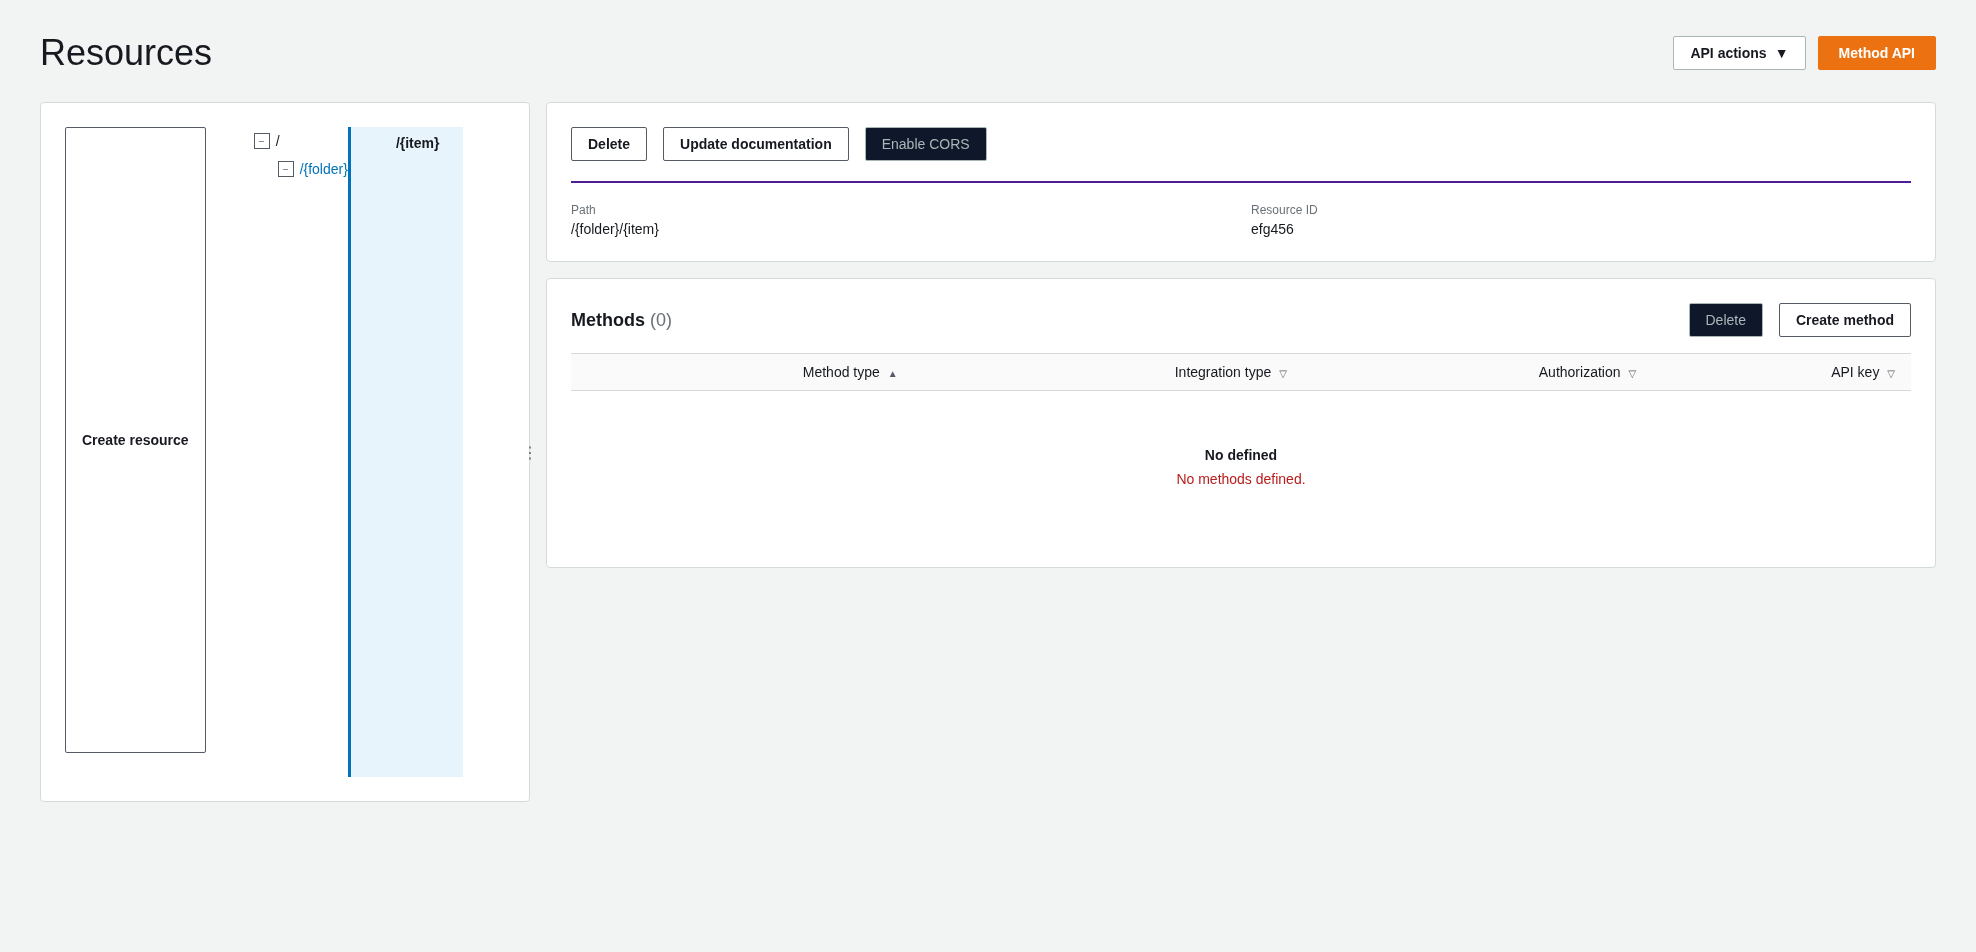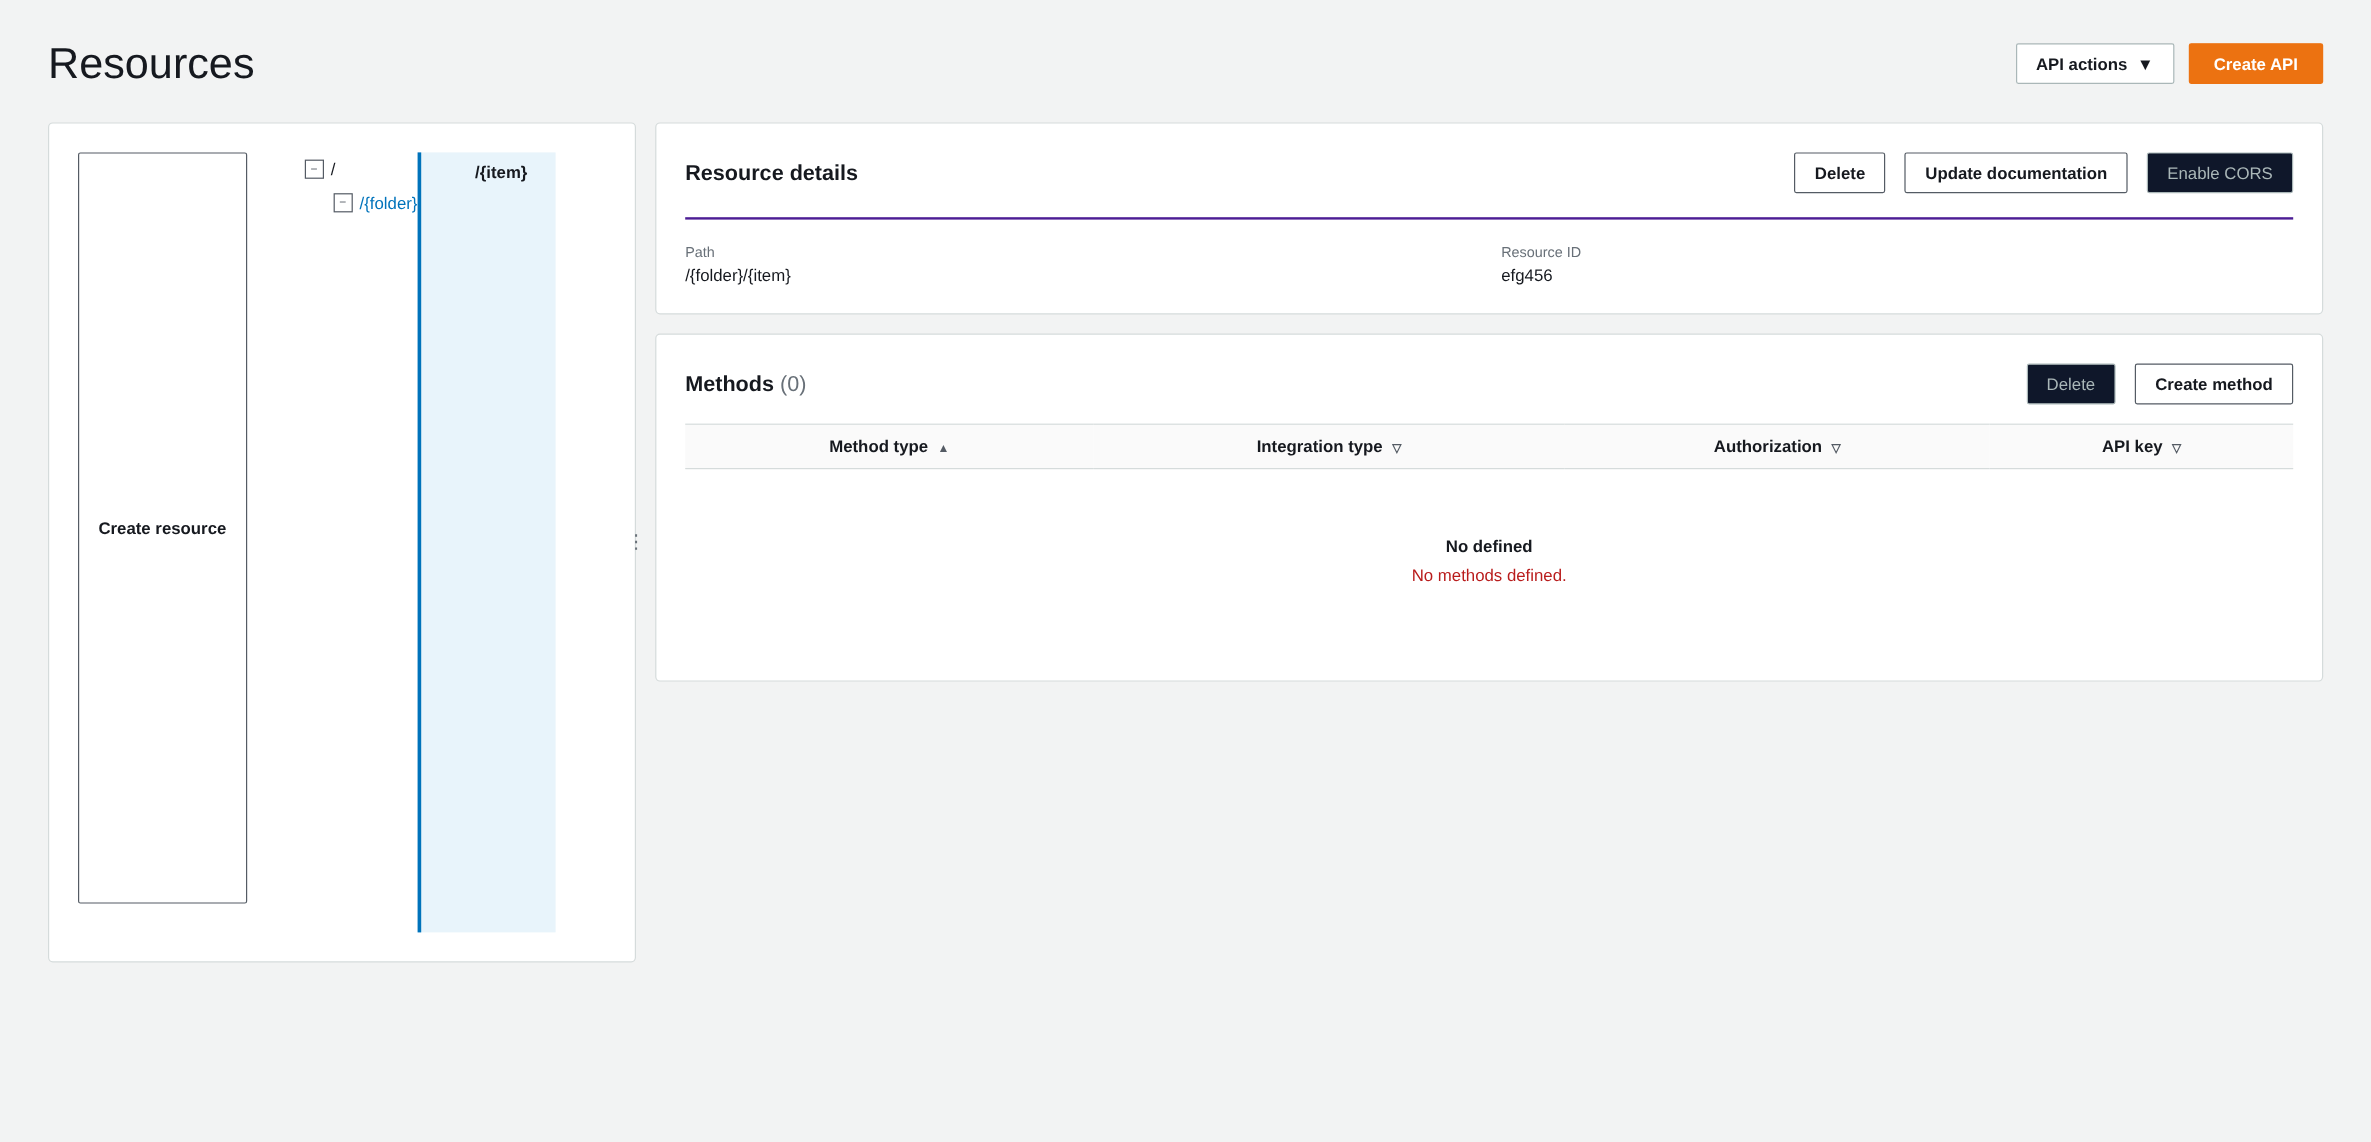--- a/index.html
+++ b/index.html
@@ -270,23 +270,23 @@
       border-collapse: collapse;
     }
 
     .methods-table thead tr {
       border-top: 1px solid #d5dbdb;
       border-bottom: 1px solid #d5dbdb;
     }
 
     .methods-table th {
       padding: 10px 16px;
-      text-align: center;
-      font-size: 14px;
-      font-weight: 700;
+      text-align: right;
+      font-size: 14px;
+      font-weight: 400;
       color: #16191f;
       background: #fafafa;
     }
 
     .sort-icon {
       display: inline-block;
       font-size: 10px;
       margin-left: 4px;
       color: #545b64;
     }
@@ -330,21 +330,21 @@
 <div class="page-container">
 
   <div class="page-header">
     <h1 class="page-title">Resources</h1>
     <div class="header-actions">
       <button class="btn-api-actions">
         <span>API actions</span>
         <span>▼</span>
       </button>
       <button class="btn-deploy-api">
-        <span>Create API</span>
+        <span>Method API</span>
       </button>
     </div>
   </div>
 
   <div class="main-layout">
 
     <div class="left-panel">
       <button class="create-resource-btn">
         <span>Create resource</span>
       </button>
@@ -376,21 +376,20 @@
 
       <div class="resize-handle">
         <span>⋮</span>
       </div>
     </div>
 
     <div class="right-panel">
 
       <div class="card">
         <div class="card-header">
-          <span class="card-title">Resource details</span>
           <button class="btn-secondary">
             <span>Delete</span>
           </button>
           <button class="btn-secondary">
             <span>Update documentation</span>
           </button>
           <button class="btn-disabled">
             <span>Enable CORS</span>
           </button>
         </div>

